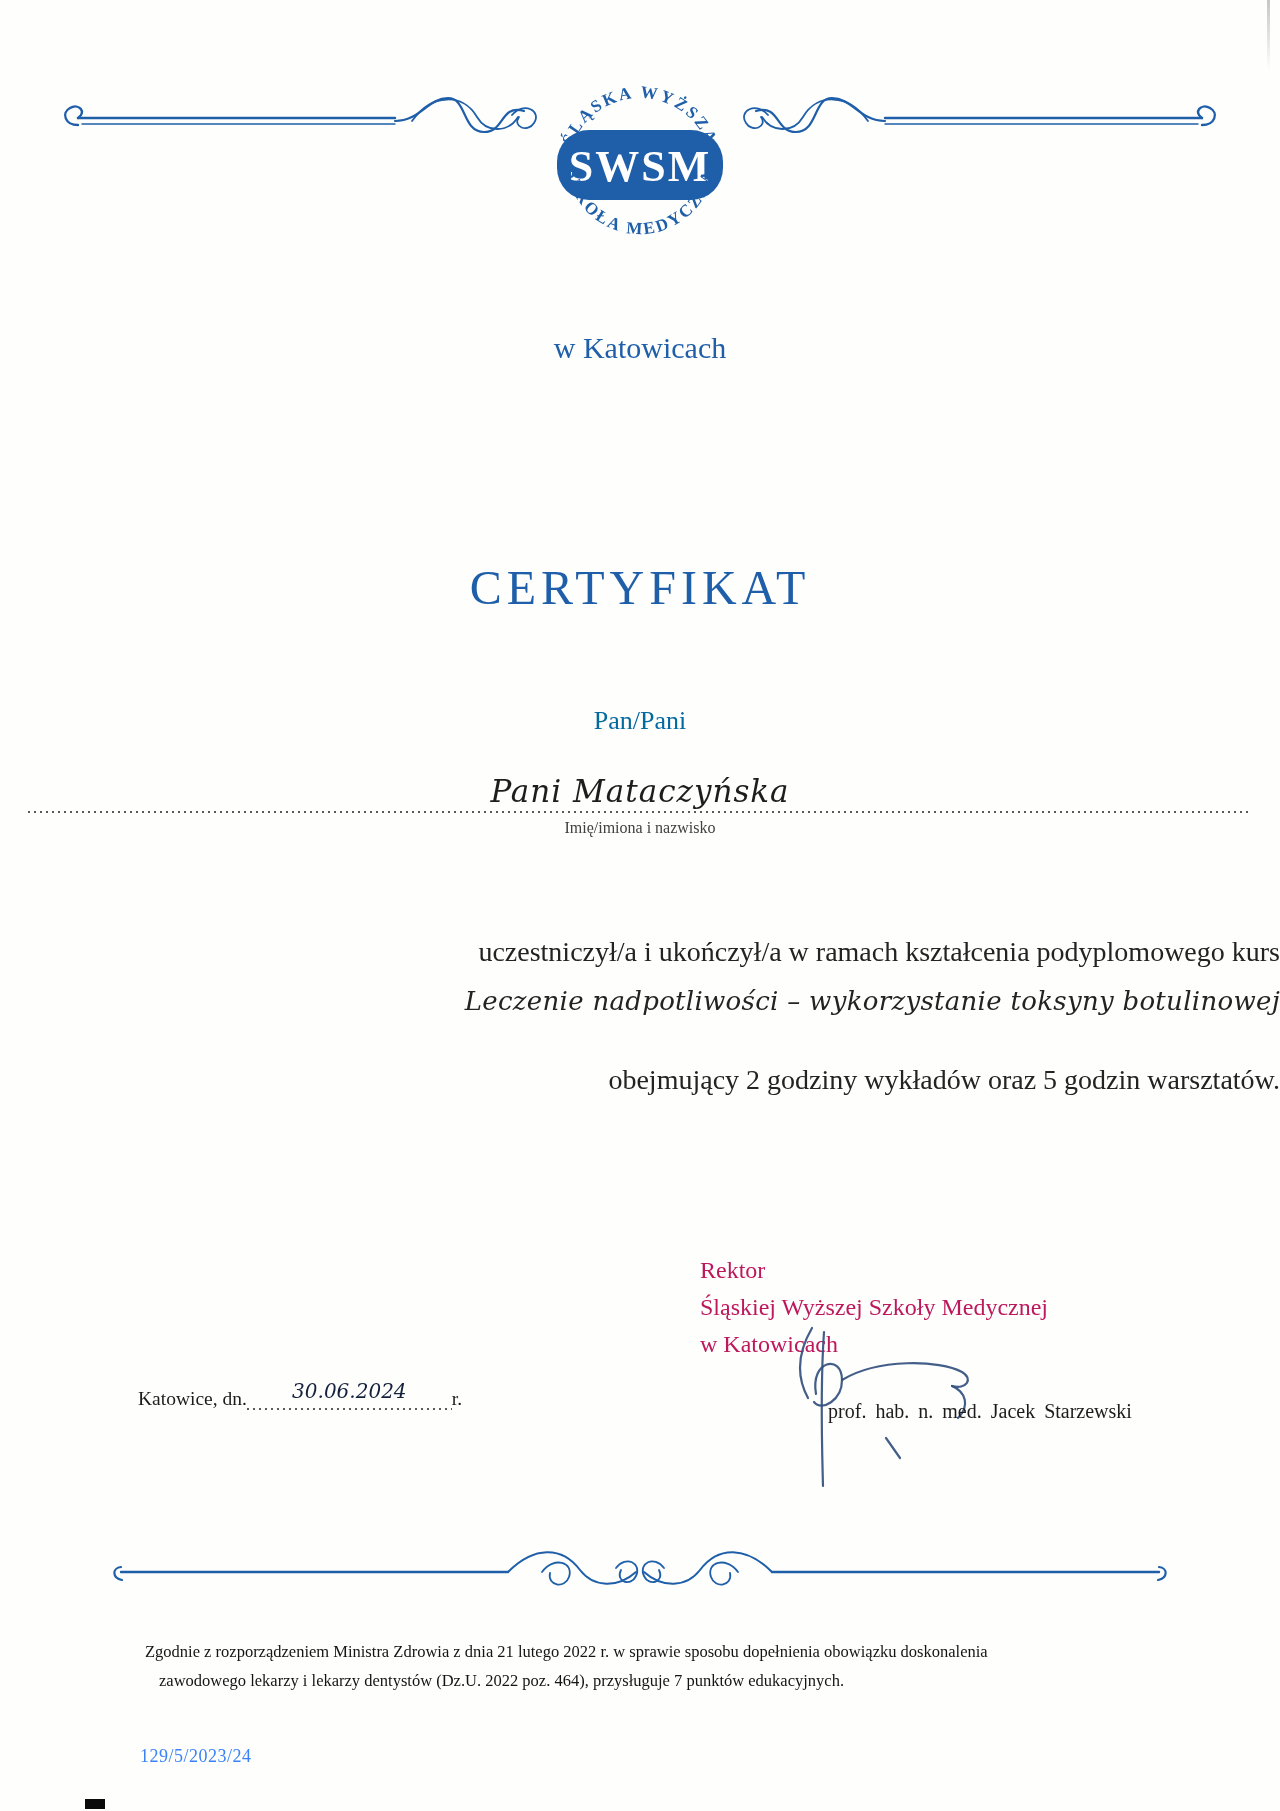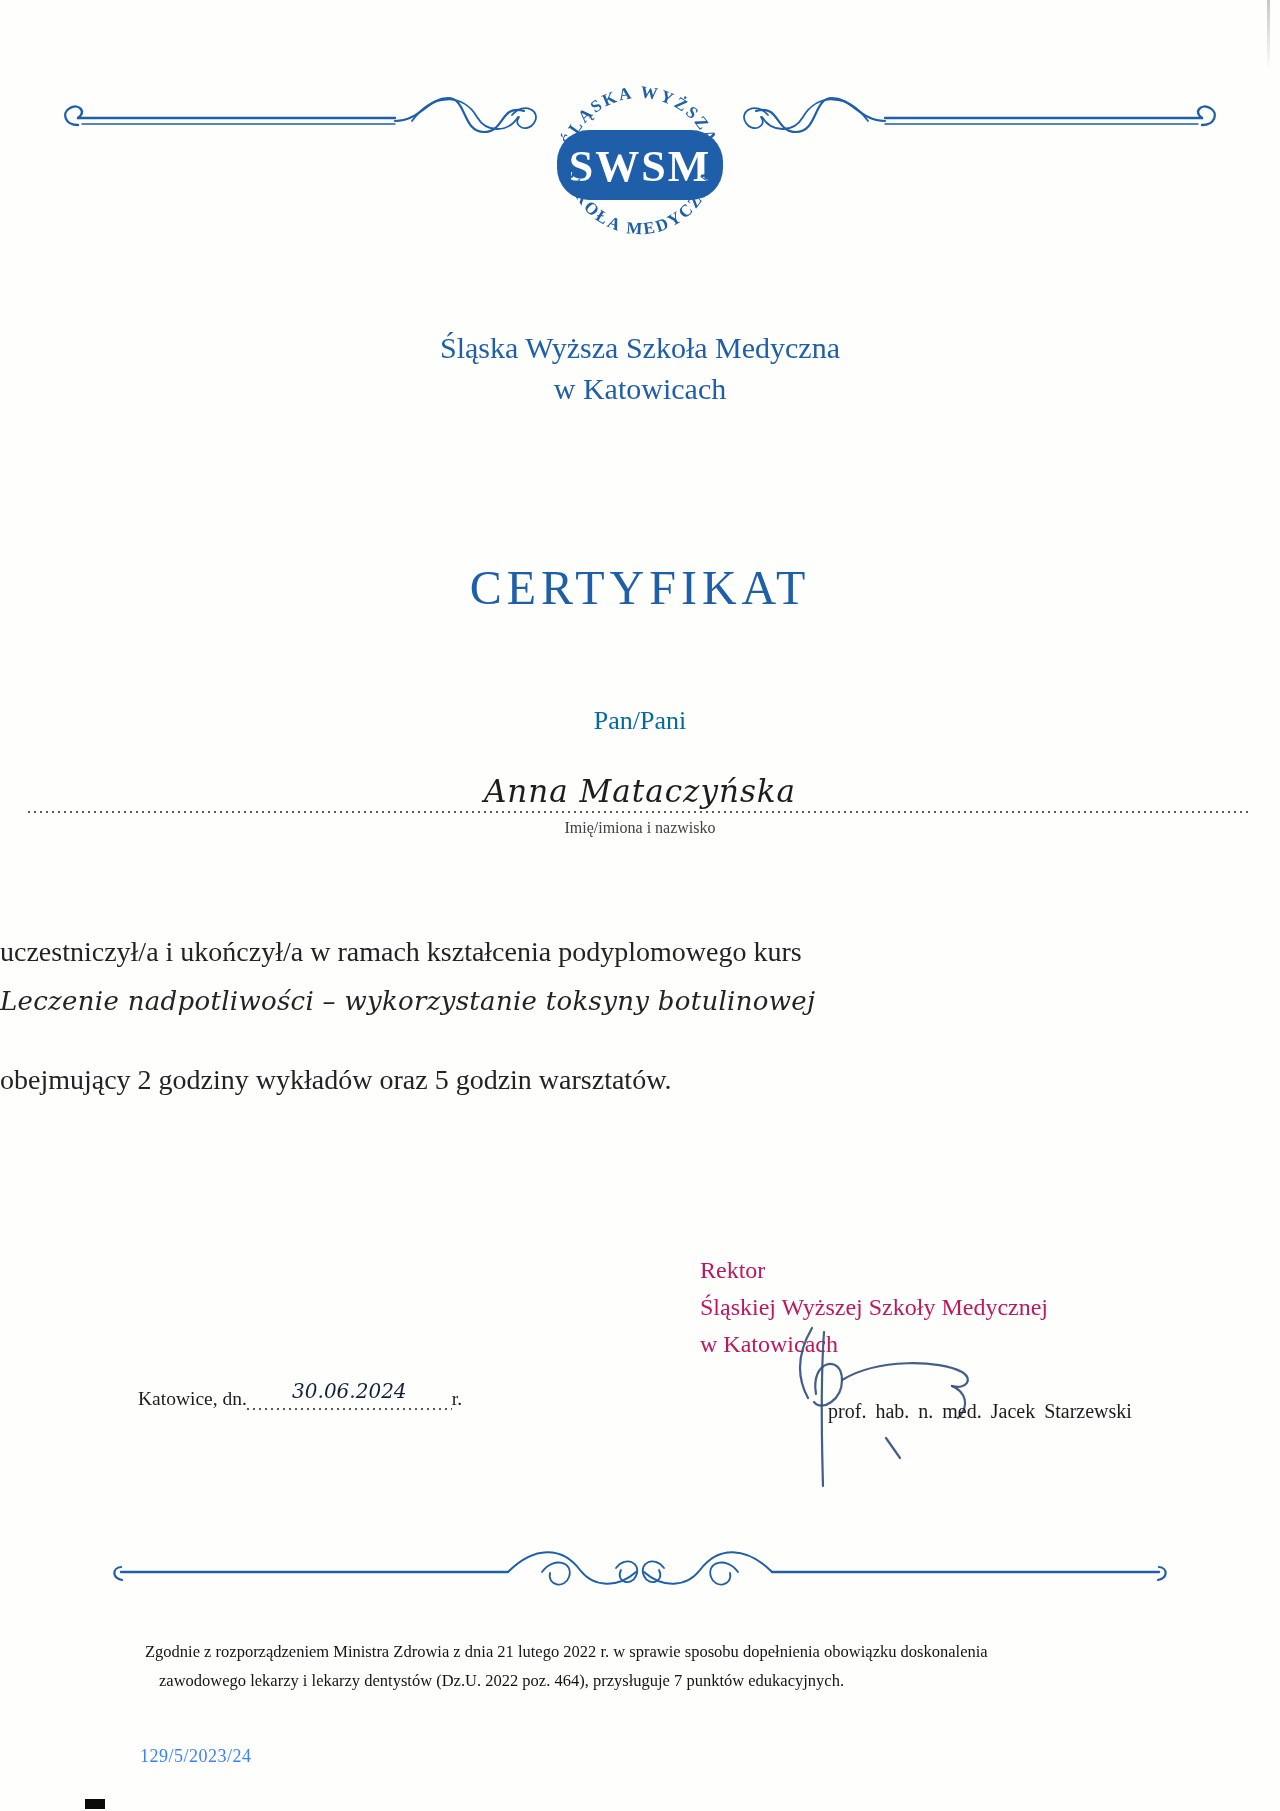--- a/index.html
+++ b/index.html
@@ -30,21 +30,21 @@
   .institution{position:absolute;top:328px;width:100%;text-align:center;color:var(--blue);font-size:30px;line-height:1.35;}
   .cert-title{position:absolute;top:560px;width:100%;text-align:center;color:var(--blue);font-size:48px;letter-spacing:5px;}
   .salutation{position:absolute;top:706px;width:100%;text-align:center;font-size:26px;color:#0369a1;}
   
   .name-block{position:absolute;top:776px;left:28px;right:28px;text-align:center;}
   .recipient-name{font-family:"DejaVu Serif",serif;font-style:italic;font-size:31px;color:#1d1d1d;letter-spacing:1px;line-height:1;}
   .dotted{background-image:repeating-linear-gradient(90deg,#5a5a5a 0 2px,transparent 2px 6px);height:2px;}
   .name-rule{margin-top:4px;}
   .name-caption{margin-top:6px;font-size:16px;color:#404040;}
   
-  .body-text{position:absolute;top:936px;width:100%;text-align:left;font-size:28px;color:#232323;}
+  .body-text{position:absolute;top:936px;width:100%;text-align:right;font-size:28px;color:#232323;}
   .course-title{margin-top:18px;font-style:italic;font-family:"DejaVu Serif",serif;font-size:26px;letter-spacing:0.3px;}
   .hours-line{margin-top:48px;}
   
   .rector-block{position:absolute;top:1252px;left:700px;width:410px;text-align:left;font-size:24px;line-height:1.55;color:#be185d;}
   .signature-svg{position:absolute;left:790px;top:1318px;width:210px;height:170px;}
   .sig{stroke:#33507e;fill:none;stroke-width:2.2;stroke-linecap:round;opacity:.92;}
   .signer{position:absolute;top:1400px;left:770px;width:420px;text-align:center;font-size:20px;color:#1c1c1c;word-spacing:4px;}
   .date-block{position:absolute;top:1388px;left:138px;display:flex;align-items:flex-end;font-size:19.5px;color:#1c1c1c;}
   .date-rule{display:inline-block;width:205px;height:2px;position:relative;background-image:repeating-linear-gradient(90deg,#5a5a5a 0 2px,transparent 2px 6px);}
   .date-value{position:absolute;left:50%;transform:translateX(-50%);bottom:7px;font-family:"DejaVu Serif",serif;font-style:italic;font-size:20px;white-space:nowrap;color:#14213c;}
@@ -83,30 +83,29 @@
       <textPath href="#arc-top" startOffset="50%">ŚLĄSKA WYŻSZA</textPath>
     </text>
     <rect class="emblem-disc" x="42" y="52" width="166" height="70" rx="32"></rect>
     <text class="emblem-abbr" x="125" y="103" text-anchor="middle">SWSM</text>
     <text class="arc-text" text-anchor="middle">
       <textPath href="#arc-bottom" startOffset="50%">SZKOŁA MEDYCZNA</textPath>
     </text>
   </svg>
 
   <div class="institution">
-    <div>Śląska Wyższa Szkoła Medyczna</div>
     <div>w Katowicach</div>
   </div>
 
   <div class="cert-title">CERTYFIKAT</div>
 
   <div class="salutation">Pan/Pani</div>
 
   <div class="name-block">
-    <div class="recipient-name">Anna Mataczyńska</div>
+    <div class="recipient-name">Pani Mataczyńska</div>
     <div class="dotted name-rule"></div>
     <div class="name-caption">Imię/imiona i nazwisko</div>
   </div>
 
   <div class="body-text">
     <div>uczestniczył/a i ukończył/a w ramach kształcenia podyplomowego kurs</div>
     <div class="course-title">Leczenie nadpotliwości – wykorzystanie toksyny botulinowej</div>
     <div class="hours-line">obejmujący 2 godziny wykładów oraz 5 godzin warsztatów.</div>
   </div>
 

